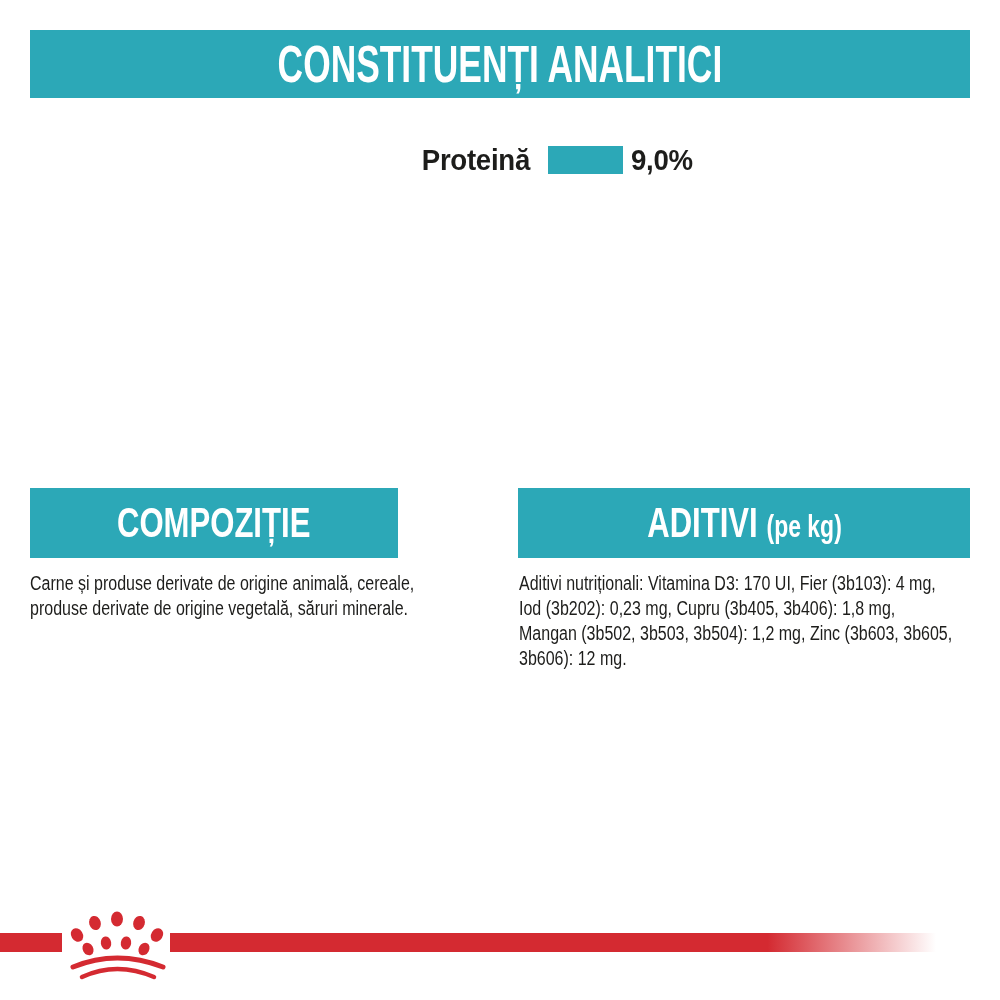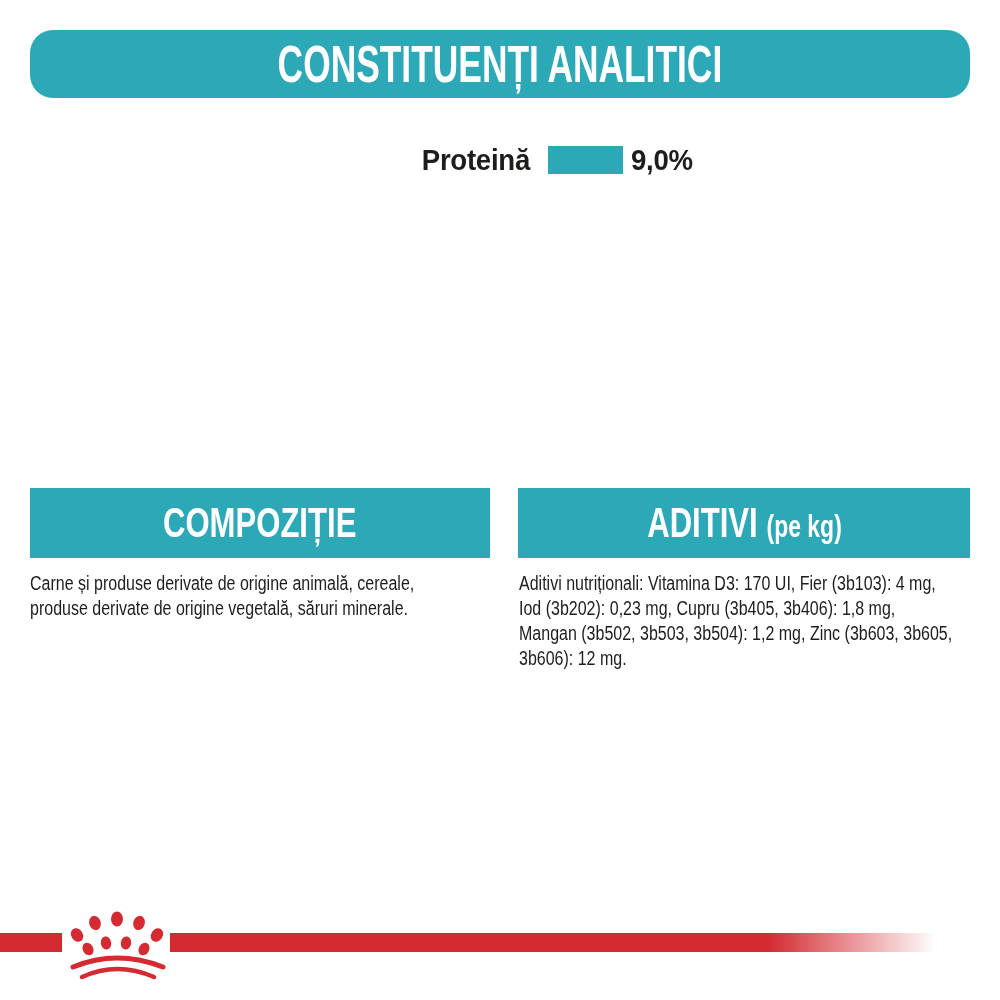--- a/index.html
+++ b/index.html
@@ -5,22 +5,22 @@
   :root { --teal:#2CA8B7; --red:#D42A31; --ink:#1D1D1B; }
   * { margin:0; padding:0; box-sizing:border-box; }
   html,body { background:#fff; }
   .canvas {
     position:relative; width:1000px; height:1000px; background:#ffffff;
     font-family:"Liberation Sans", sans-serif; overflow:hidden; color:var(--ink);
   }
 
   
   .banner { position:absolute; background:var(--teal); display:flex; align-items:center; justify-content:center; }
-  .banner-top  { left:30px; top:30px; width:940px; height:68px;border-radius:23px; }
-  .banner-comp { left:30px; top:488px; width:460px; height:70px; }
+  .banner-top  { left:30px; top:30px; width:940px; height:68px; }
+  .banner-comp { left:30px; top:488px; width:368px; height:70px; }
   .banner-adit { left:518px; top:488px; width:452px; height:70px; }
   .banner-text { color:#fff; font-weight:bold; white-space:nowrap; }
   .t-top { font-size:52px; transform:scaleX(0.68); letter-spacing:0; }
   .banner-inner { display:flex; align-items:baseline; gap:12px; transform:scaleX(0.74); }
   .t-sec { font-size:42px; color:#fff; font-weight:bold; }
   .t-sec-sub { font-size:31px; color:#fff; font-weight:bold; }
 
   
   .chart { position:absolute; left:4px; top:131px; width:1000px;padding-left:44px; }
   .crow { display:flex; align-items:center; height:57px; }

